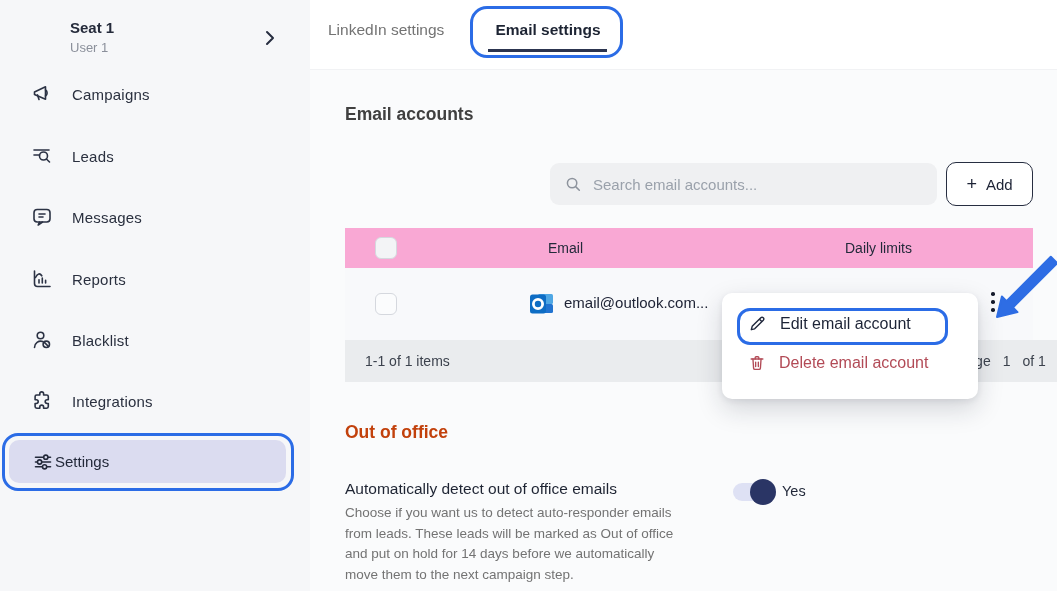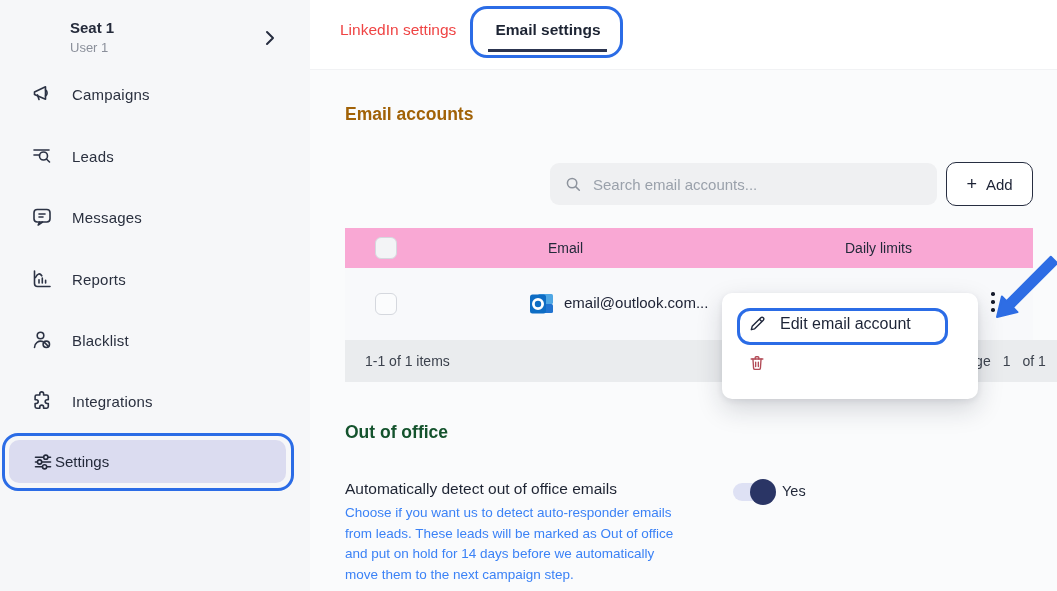--- a/index.html
+++ b/index.html
@@ -19,29 +19,29 @@
   .nav-item .nav-label { font-size:15px; color:#2a303f; letter-spacing:.2px; }
   .settings-outline { position:absolute; left:2px; top:433px; width:292px; height:58px;
     border:3.5px solid #2b6ce6; border-radius:16px; z-index:5; }
   .settings-pill { position:absolute; left:4px; top:4px; width:277px; height:43px; background:#dbdcf0;
     border-radius:10px; display:flex; align-items:center; padding-left:22px; cursor:pointer; }
   .settings-pill .nav-label { font-size:15px; color:#23293a; }
 
   
   .tabbar { position:absolute; left:310px; top:0; width:747px; height:70px; background:#fff;
     border-bottom:1px solid #f1f2f4; z-index:1; }
-  .tab-linkedin { position:absolute; left:340px; top:21px; font-size:15.5px; color:#ef4444; cursor:pointer; z-index:3; }
+  .tab-linkedin { position:absolute; left:328px; top:21px; font-size:15.5px; color:#737373; cursor:pointer; z-index:3; }
   .tab-email { position:absolute; left:478px; top:21px; width:140px; text-align:center; font-size:15.5px;
     font-weight:700; color:#1d2433; cursor:pointer; z-index:3; }
   .tab-underline { position:absolute; left:488px; top:49px; width:119px; height:2.5px; background:#2c3550; z-index:3; }
   .tab-outline { position:absolute; left:470px; top:6px; width:153px; height:52px; border:3.5px solid #2b6ce6;
     border-radius:17px; z-index:4; pointer-events:none; }
 
   
-  .h-accounts { position:absolute; left:345px; top:104px; font-size:17.5px; font-weight:700; color:#a16207; }
+  .h-accounts { position:absolute; left:345px; top:104px; font-size:17.5px; font-weight:700; color:#404040; }
   .search { position:absolute; left:550px; top:163px; width:387px; height:42px; background:#eff0f2;
     border-radius:9px; display:flex; align-items:center; padding:0 14px; gap:11px; }
   .search input { flex:1; border:none; outline:none; background:transparent; font-size:15px; color:#333a45;
     font-family:"Liberation Sans", sans-serif; }
   .search input::placeholder { color:#9aa1ab; }
   .add-btn { position:absolute; left:946px; top:162px; width:87px; height:44px; background:#fff;
     border:1.6px solid #272e41; border-radius:10px; display:flex; align-items:center; justify-content:center;
     gap:9px; cursor:pointer; font-family:"Liberation Sans", sans-serif; }
   .add-plus { font-size:18px; font-weight:500; color:#1d2335; line-height:1; margin-top:-1px; }
   .add-label { font-size:15px; color:#1d2335; }
@@ -66,24 +66,24 @@
     box-shadow:0 10px 26px rgba(25,30,50,.17), 0 2px 6px rgba(25,30,50,.08); z-index:30; } 
   .mi-edit { position:absolute; left:26px; top:21px; display:flex; align-items:center; gap:13px; cursor:pointer; }
   .mi-delete { position:absolute; left:26px; top:61px; display:flex; align-items:center; gap:13px; cursor:pointer; }
   .edit-outline { position:absolute; left:15px; top:15px; width:211px; height:37px; border:3.5px solid #2b6ce6;
     border-radius:13px; pointer-events:none; }
 
   
   .arrow { position:absolute; left:984px; top:254px; width:73px; height:70px; z-index:40; pointer-events:none; }
 
   
-  .h-ooo { position:absolute; left:345px; top:422px; font-size:17.5px; font-weight:700; color:#14532d; }
+  .h-ooo { position:absolute; left:345px; top:422px; font-size:17.5px; font-weight:700; color:#c2410c; }
   .ooo-label { position:absolute; left:345px; top:480px; font-size:15.5px; font-weight:500; color:#1e2433; }
   .ooo-desc { position:absolute; left:345px; top:503px; width:380px; font-size:13.5px; line-height:20.5px;
-    color:#3b82f6; white-space:pre-line; }
+    color:#737373; white-space:pre-line; }
   .toggle { position:absolute; left:733px; top:478px; width:46px; height:28px; cursor:pointer; }
   .toggle-track { position:absolute; left:0; top:5px; width:41px; height:18px; border-radius:9px; background:#dee1f4; }
   .toggle-knob { position:absolute; left:17px; top:1px; width:26px; height:26px; border-radius:50%; background:#2a3565; }
   .toggle-state { position:absolute; left:782px; top:483px; font-size:14.5px; color:#1f2637; }
 
   svg { display:block; }
 </style>
 </head>
 <body>
 
@@ -255,20 +255,21 @@
     <div class="mi-delete">
       <span>
         <svg viewBox="0 0 20 20" width="18" height="18" fill="none" stroke="#b24a56" stroke-width="1.5" stroke-linecap="round" stroke-linejoin="round">
             <path d="M3.5 5.5 h13"></path>
             <path d="M8 5.5 V4 a1 1 0 0 1 1-1 h2 a1 1 0 0 1 1 1 v1.5"></path>
             <path d="M5.5 5.5 l.7 10.2 a1.5 1.5 0 0 0 1.5 1.4 h4.6 a1.5 1.5 0 0 0 1.5-1.4 l.7-10.2"></path>
             <path d="M8.5 9 v5"></path>
             <path d="M11.5 9 v5"></path>
           </svg>
       </span>
+      <span class="mi-label" style="color:#b24a56;">Delete email account</span>
     </div>
     <div class="edit-outline"></div>
   </div>
 
   <svg class="arrow" viewBox="0 0 73 70">
     <polygon points="66.8,2.8 22.5,47.1 17.9,42.5 13,63 33.5,58.1 28.9,53.5 73.2,9.2" fill="#2e6de4" stroke="#2e6de4" stroke-width="2" stroke-linejoin="round"></polygon>
   </svg>
 
   <h2 class="h-ooo">Out of office</h2>
   <div class="ooo-label">Automatically detect out of office emails</div>

